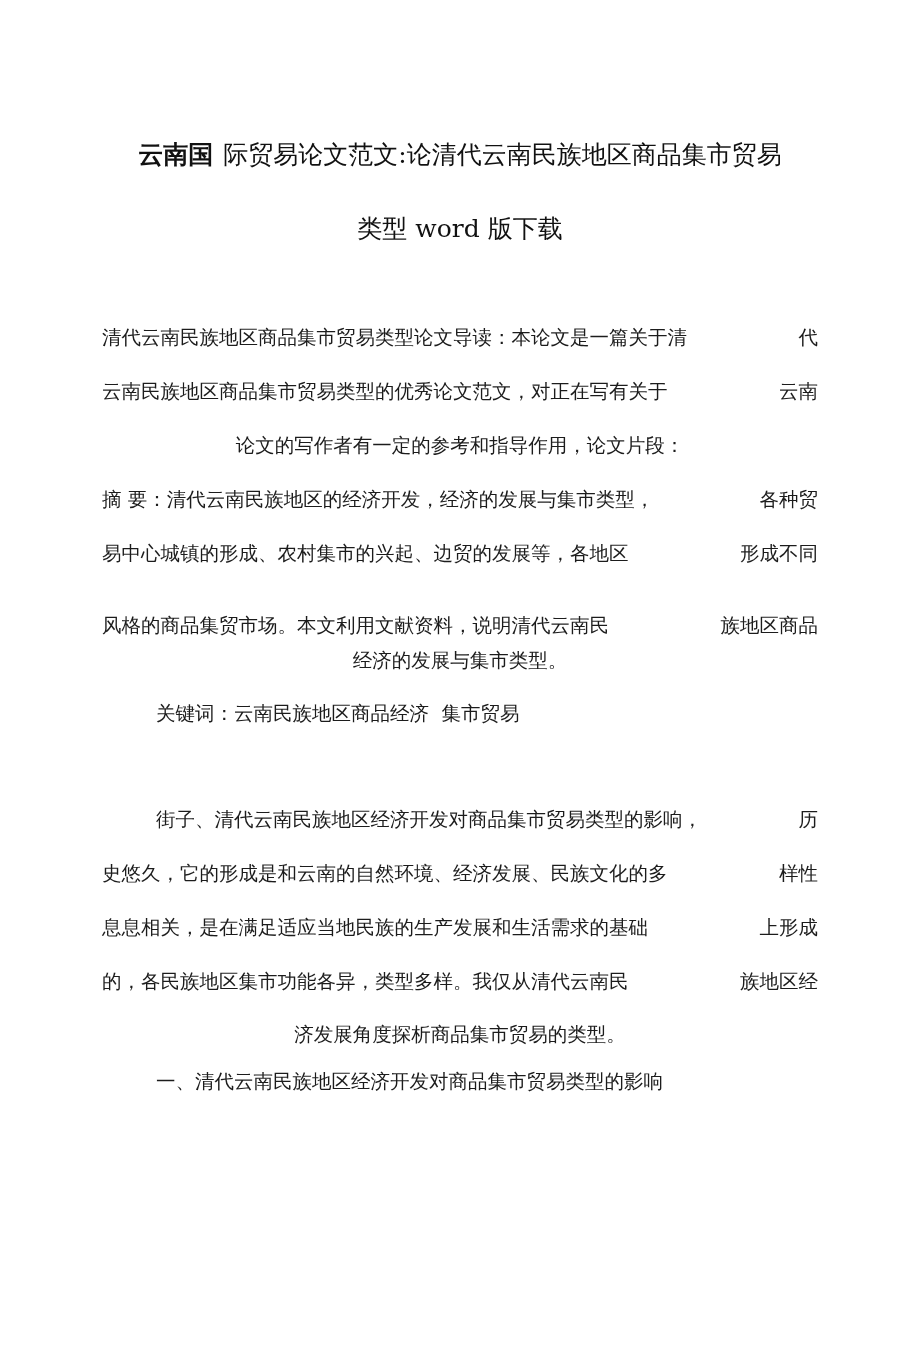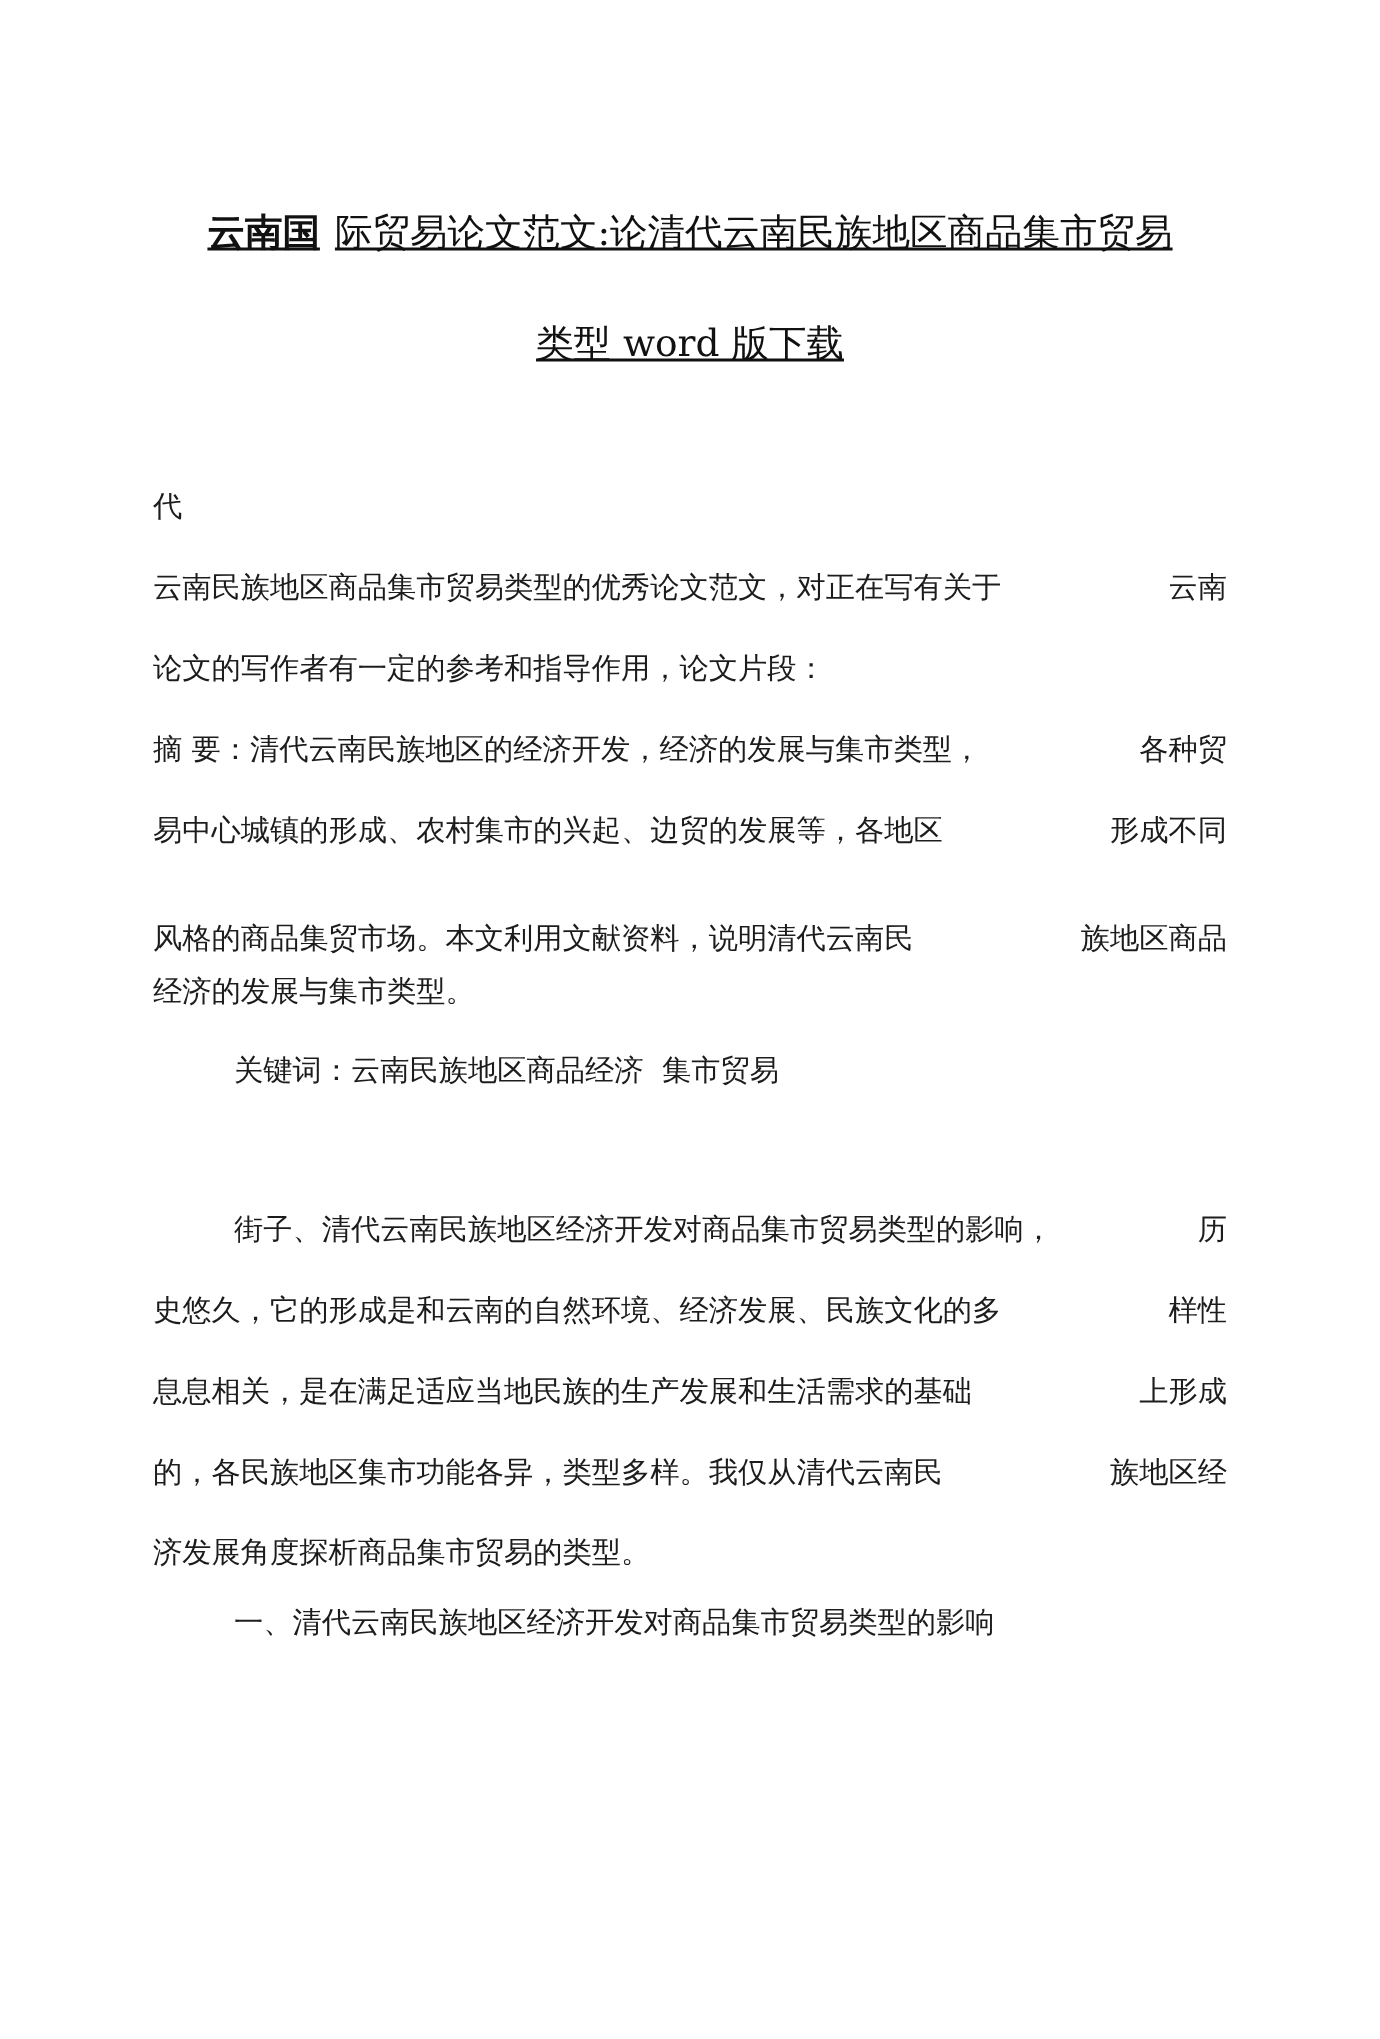--- a/index.html
+++ b/index.html
@@ -24,21 +24,20 @@
     }
     .title-line {
       position: absolute;
       left: 0;
       width: 920px;
       text-align: center;
       font-size: 25px;
       line-height: 34px;
       white-space: nowrap;
       color: #111;
-      text-decoration: underline;
     }
     .title-line .bold {
       font-family: "DejaVu Sans", "Liberation Sans", sans-serif;
       font-weight: bold;
       margin-right: 10px;
     }
     .title-line-1 { top: 138px; }
     .title-line-2 { top: 212px; }
     .line {
       position: absolute;
@@ -47,35 +46,36 @@
       font-size: 19.5px;
       line-height: 28px;
       height: 28px;
       white-space: nowrap;
       overflow: visible;
       display: flex;
       justify-content: space-between;
       color: #1c1c1c;
     }
     .line.left {
-      justify-content: flex-start;
+      justify-content: center;
     }
     .indent { left: 156px; width: auto; }
   </style>
 </head>
 <body>
 
 <div class="page">
 
   <div class="title-line title-line-1">
     <span class="bold">云南国</span><span>际贸易论文范文:论清代云南民族地区商品集市贸易</span>
   </div>
   <div class="title-line title-line-2">类型 word 版下载</div>
 
   <div class="line" style="top:324px">
+    <span>清代云南民族地区商品集市贸易类型论文导读：本论文是一篇关于清</span>
     <span>代</span>
   </div>
   <div class="line" style="top:378px">
     <span>云南民族地区商品集市贸易类型的优秀论文范文，对正在写有关于</span>
     <span>云南</span>
   </div>
   <div class="line left" style="top:432px">
     <span>论文的写作者有一定的参考和指导作用，论文片段：</span>
   </div>
 

